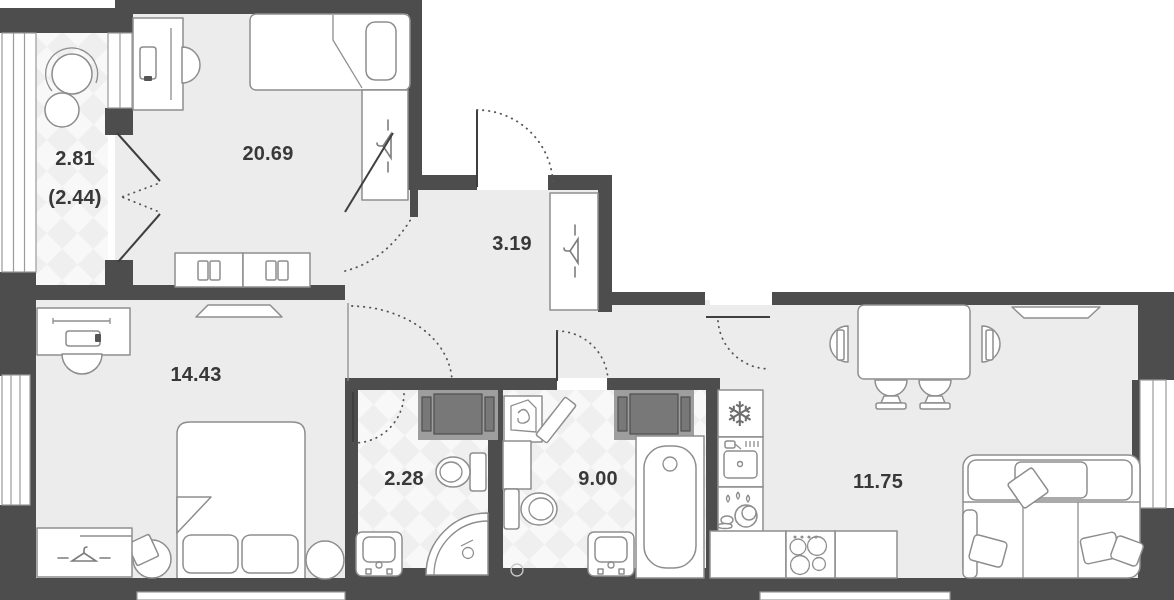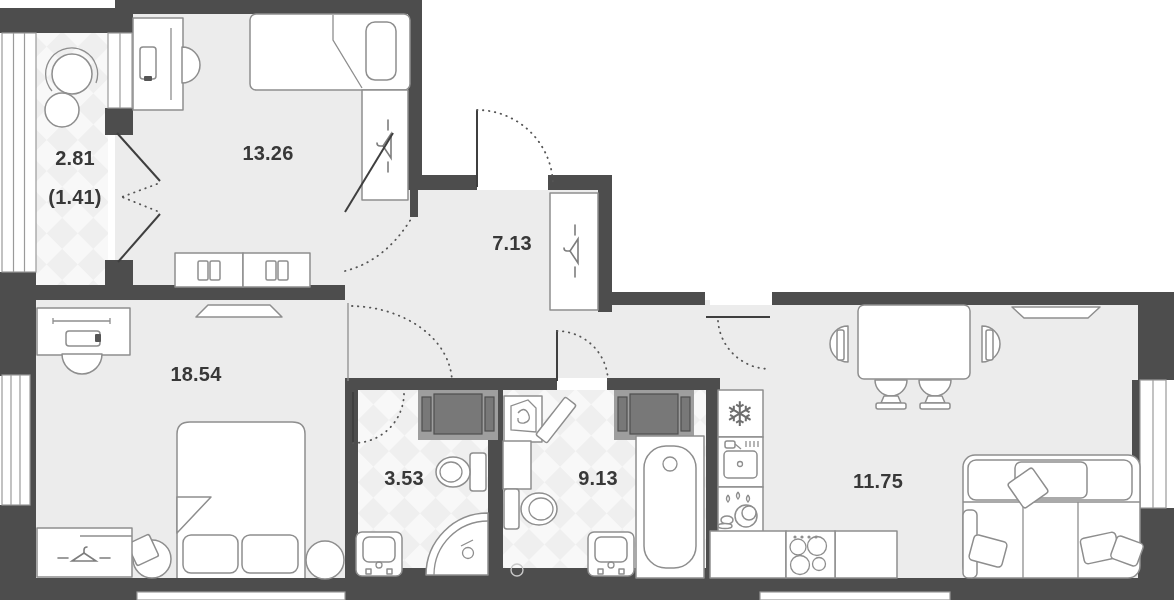--- a/index.html
+++ b/index.html
@@ -316,20 +316,20 @@
       <path class="dot" d="M557,331 A51,51 0 0 1 608,382"></path>
     </g>
     <g>
       <line class="leaf" x1="706" y1="317" x2="770" y2="317"></line>
       <path class="dot" d="M718,321 A52,52 0 0 0 769,369"></path>
     </g>
   </g>
 </svg>
 
 <div class="lbl" style="left:75px;top:158px">2.81</div>
-<div class="lbl" style="left:75px;top:197px">(1.41)</div>
-<div class="lbl" style="left:268px;top:153px">13.26</div>
-<div class="lbl" style="left:512px;top:243px">7.13</div>
-<div class="lbl" style="left:196px;top:374px">18.54</div>
-<div class="lbl" style="left:404px;top:478px">3.53</div>
-<div class="lbl" style="left:598px;top:478px">9.13</div>
+<div class="lbl" style="left:75px;top:197px">(2.44)</div>
+<div class="lbl" style="left:268px;top:153px">20.69</div>
+<div class="lbl" style="left:512px;top:243px">3.19</div>
+<div class="lbl" style="left:196px;top:374px">14.43</div>
+<div class="lbl" style="left:404px;top:478px">2.28</div>
+<div class="lbl" style="left:598px;top:478px">9.00</div>
 <div class="lbl" style="left:878px;top:481px">11.75</div>
 </div>
 
 </body></html>

